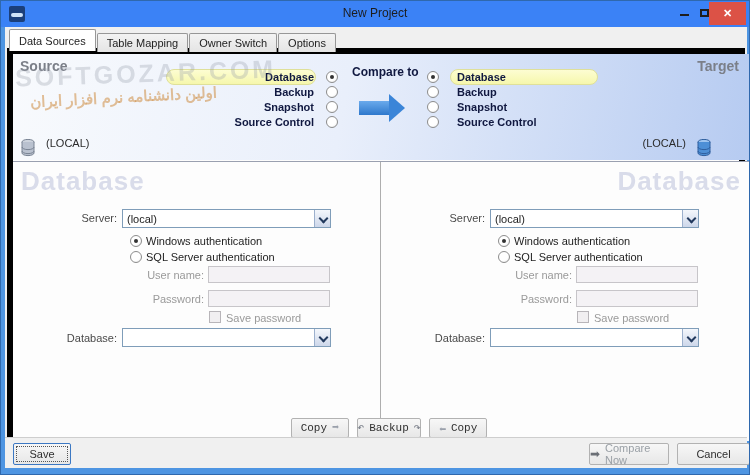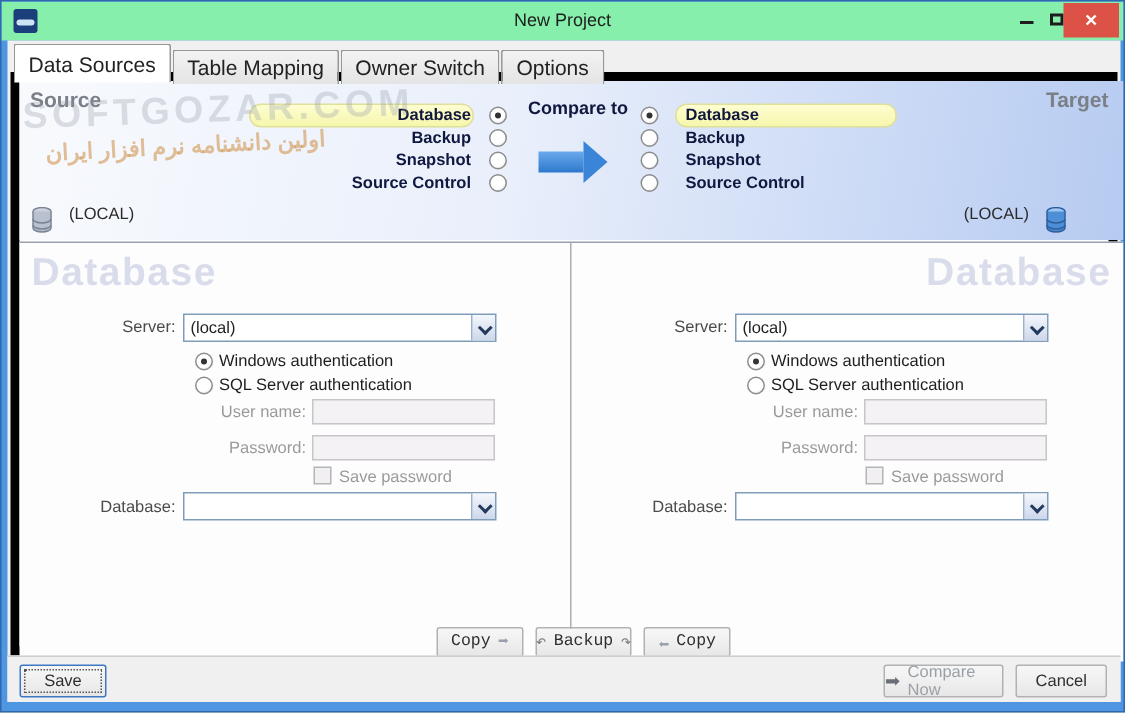--- a/index.html
+++ b/index.html
@@ -1,36 +1,36 @@
 <!DOCTYPE html>
 <html><head>
 <meta charset="utf-8">
 <style>
   * { margin:0; padding:0; box-sizing:border-box; }
   body { font-family:"Liberation Sans", sans-serif; background:#888; }
   .window { position:relative; width:750px; height:475px; background:#4e95e2; border:1px solid #2f68ad; overflow:hidden; }
 
   
-  .titlebar { position:absolute; left:0; top:0; width:100%; height:26px; background:#86efac;padding-left:31px; }
+  .titlebar { position:absolute; left:0; top:0; width:100%; height:26px; background:#3b82f6;padding-left:31px; }
   .app-icon { position:absolute; left:8px; top:5px; width:16px; height:16px; background:#1b3f7a; border-radius:2px; }
   .app-icon::after { content:""; position:absolute; left:2px; top:7px; width:12px; height:4px; background:#cfe3f7; border-radius:2px; }
   .title-text { position:absolute; left:0; top:0; width:100%; text-align:center; line-height:25px; font-size:12px; color:#1d1d1d; }
   .cap-btn { position:absolute; top:0; height:24px; display:flex; align-items:center; justify-content:center; }
   .btn-min { left:674px; width:18px; }
   .min-glyph { width:9px; height:2px; background:#1d1d1d; margin-top:4px; }
   .btn-max { left:694px; width:18px; }
   .max-glyph { width:9px; height:8px; border:2px solid #1d1d1d; background:transparent; }
   .btn-close { left:708px; top:1px; width:37px; height:23px; background:#dc5246; color:#fff; font-size:11px; font-weight:bold; }
 
   
   .client { position:absolute; left:4px; top:26px; width:742px; height:441px; background:#f0f0f0; }
 
   
   .tabs { position:absolute; left:4px; top:2px; height:20px; z-index:5; }
-  .tab { display:inline-block; padding:3px 9px 3px; margin-right:1px; font-size:14px; color:#222;
+  .tab { display:inline-block; padding:3px 9px 3px; margin-right:1px; font-size:11px; color:#222;
          background:linear-gradient(#f3f3f3,#e4e4e4); border:1px solid #979797; border-bottom:none;
          border-radius:2px 2px 0 0; position:relative; top:2px; }
   .tab.active { background:#fff; top:0; padding-top:5px; padding-bottom:4px; z-index:6; }
 
   .page { position:absolute; left:2px; top:21px; width:738px; height:389px; background:#fdfdfd; border:6px solid #000000; }
 
   
   .top-section { position:absolute; left:0; top:0; width:736px; height:106px;
                  background:linear-gradient(100deg,#f8fafd 0%, #e9effb 45%, #b6cbf1 100%); }
   .sec-heading { position:absolute; font-size:14px; font-weight:bold; color:#7b7f88; }
@@ -247,19 +247,19 @@
     </div>
 
     <div class="bottom-bar">
       <div class="btn bb-btn focused" style="left:8px; width:58px;">
         <span>Save</span>
       </div>
       <div class="btn bb-btn" style="left:584px; width:80px;">
         <span class="dark-arrow">➡</span>
         <span class="dis-text">Compare Now</span>
       </div>
-      <div class="btn bb-btn" style="left:672px; width:61px;">
+      <div class="btn bb-btn" style="left:672px; width:73px;">
         <span>Cancel</span>
       </div>
     </div>
 
   </div>
 </div>
 
 </body></html>

